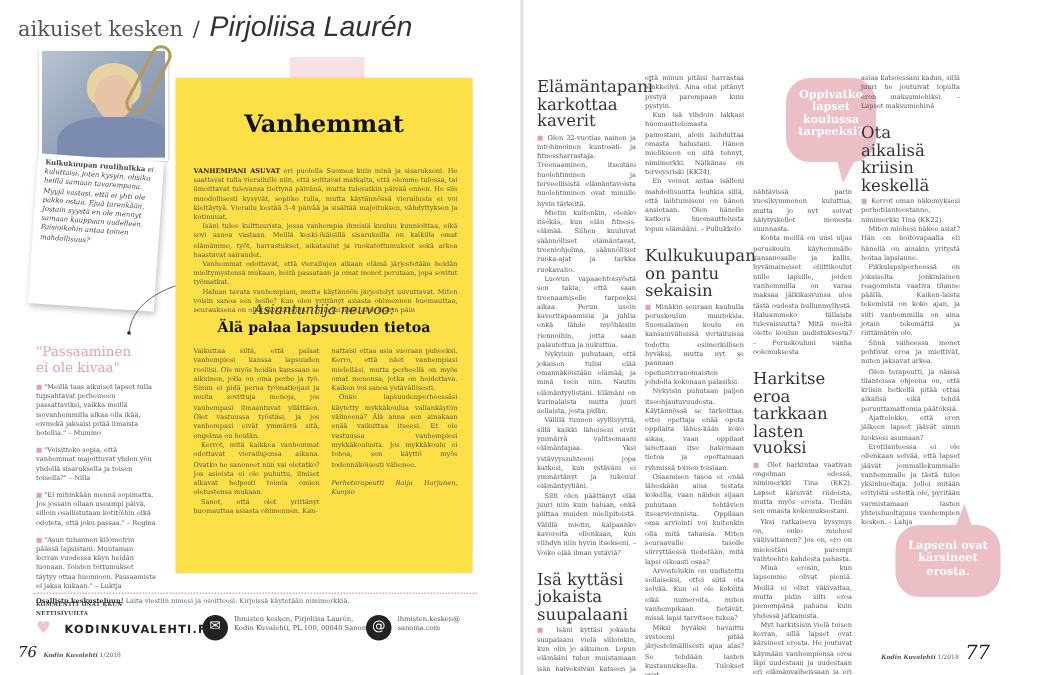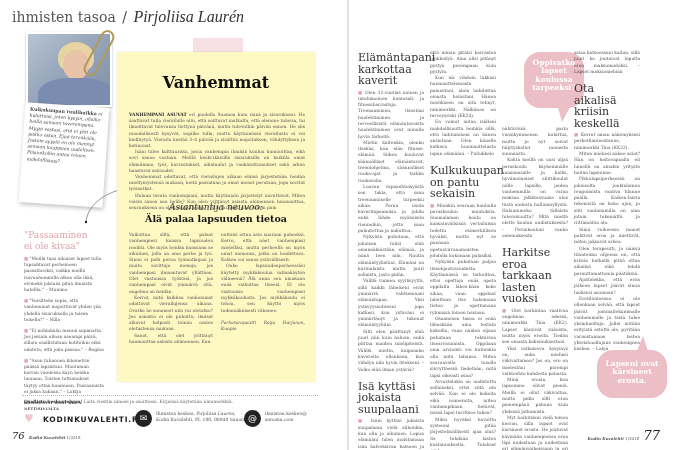--- a/index.html
+++ b/index.html
@@ -5,32 +5,32 @@
   * { box-sizing: border-box; margin: 0; padding: 0; }
   html, body { width: 696px; height: 450px; overflow: hidden; background: #e9e9ea; }
   body { font-family: "DejaVu Serif", serif; color: #333; position: relative; }
   .page { position: absolute; top: 0; height: 450px; background: #fff; overflow: hidden; }
   .page-left { left: 0; width: 348px; }
   .page-right { left: 349px; width: 347px; }
   .gutter { position: absolute; left: 347px; top: 0; width: 3px; height: 450px; background: linear-gradient(to right, #d9d9d9, #f4f4f4); }
 
   .section-title { position: absolute; left: 12px; top: 8px; font-size: 14px; color: #555; font-family: "DejaVu Serif", serif; white-space: nowrap; }
   .section-title .slash { color: #444; margin: 0 2px; }
-  .section-title .author { font-family: Liberation Serif, serif; font-style: italic; font-size: 16px; color: #333; }
+  .section-title .author { font-family: Liberation Sans, sans-serif; font-style: italic; font-size: 19px; color: #333; }
 
   .photo { position: absolute; left: 26px; top: 32px; width: 86px; height: 75px; background: linear-gradient(135deg, #b8c4d3 0%, #9aa9bd 40%, #7f8fa8 100%); border: 2px solid #fff; box-shadow: 0 1px 2px rgba(0,0,0,.3); overflow: hidden; }
   .photo .hair { position: absolute; left: 30px; top: 8px; width: 36px; height: 30px; border-radius: 50% 50% 40% 40%; background: #e6d5a3; }
   .photo .face { position: absolute; left: 35px; top: 16px; width: 26px; height: 30px; border-radius: 50%; background: #e9c3a8; }
   .photo .body { position: absolute; left: 10px; top: 44px; width: 76px; height: 40px; border-radius: 40% 40% 0 0; background: #7b8cb0; }
   .clip { position: absolute; left: 92px; top: 28px; width: 14px; height: 50px; border: 2px solid #b49a5a; border-radius: 8px; transform: rotate(28deg); }
 
   .caption-card { position: absolute; left: 22px; top: 105px; width: 84px; height: 100px; background: #fff; transform: rotate(4deg); box-shadow: 1px 2px 4px rgba(0,0,0,.25); padding: 4px 5px; font-size: 4.6px; line-height: 6.2px; font-style: italic; color: #444; }
   .caption-card b { font-style: normal; }
 
-  .main-box { position: absolute; left: 117px; top: 52px; width: 198px; height: 330px; background: #fef9c3; box-shadow: 0 0 2px rgba(0,0,0,.12); }
+  .main-box { position: absolute; left: 117px; top: 52px; width: 198px; height: 330px; background: #fde047; box-shadow: 0 0 2px rgba(0,0,0,.12); }
   .tape { position: absolute; left: 193px; top: 38px; width: 50px; height: 20px; background: rgba(240,200,205,.55); }
   .main-title { position: absolute; left: 0; width: 100%; top: 22px; text-align: center; font-family: "DejaVu Serif", serif; font-weight: bold; font-size: 16px; line-height: 17px; color: #111; }
   .main-body { position: absolute; left: 12px; top: 60px; width: 176px; font-size: 4.4px; line-height: 6.2px; color: #555; text-align: justify; }
   .main-body p { text-indent: 6px; }
   .main-body p:first-child { text-indent: 0; }
   .main-body .lead { font-weight: bold; color: #222; }
 
   .expert-sub { position: absolute; left: 0; width: 100%; top: 150px; text-align: center; font-style: italic; font-size: 9px; color: #333; }
   .expert-title { position: absolute; left: 0; width: 100%; top: 161px; text-align: center; font-weight: bold; font-size: 9.5px; color: #111; }
   .expert-cols { position: absolute; left: 12px; top: 180px; width: 176px; display: flex; gap: 8px; font-size: 4.4px; line-height: 6.3px; color: #555; }
@@ -81,21 +81,21 @@
   .bubble1 { left: 175px; top: 52px; width: 60px; height: 56px; padding-top: 7px; font-size: 7.5px; line-height: 8.3px; }
   .bubble1::after { content: ""; position: absolute; left: 34px; bottom: -14px; border-left: 4px solid transparent; border-right: 8px solid transparent; border-top: 15px solid #ecbec6; }
   .bubble2 { left: 248px; top: 350px; width: 70px; height: 48px; padding-top: 10px; font-size: 7.5px; line-height: 8.3px; }
   .bubble2::before { content: ""; position: absolute; left: 40px; top: -14px; border-left: 6px solid transparent; border-right: 5px solid transparent; border-bottom: 15px solid #ecbec6; }
 </style>
 </head>
 <body>
 
 <div class="page page-left">
   <div class="section-title">
-    <span>ihmisten tasoa</span>
+    <span>aikuiset kesken</span>
     <span class="slash">/</span>
     <span class="author">Pirjoliisa Laurén</span>
   </div>
 
   <div class="photo">
     <div class="hair"></div>
     <div class="face"></div>
     <div class="body"></div>
   </div>
   <div class="clip"></div>

